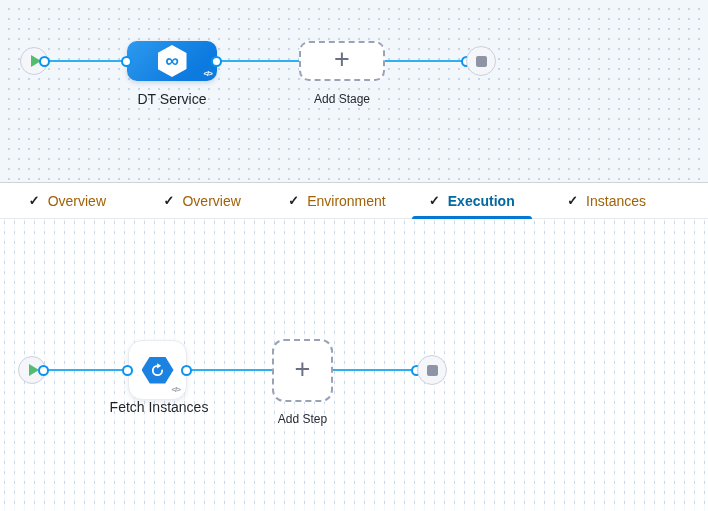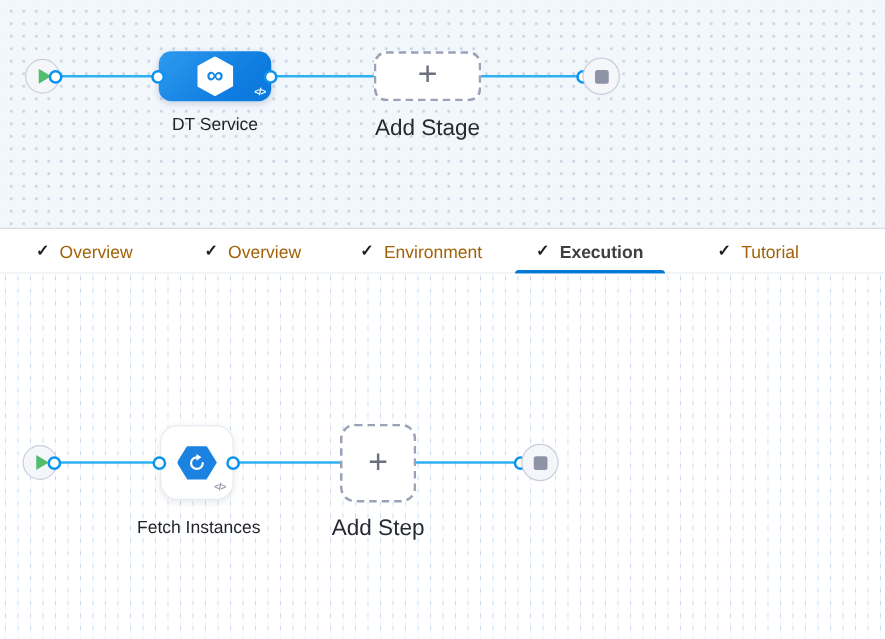--- a/index.html
+++ b/index.html
@@ -62,31 +62,31 @@
   
   .add-node { position:absolute; background:#fff; border:2px dashed #9aa2b6;
     display:flex; align-items:center; justify-content:center; cursor:pointer; }
   .add-stage { left:299px; top:41px; width:86px; height:40px; border-radius:10px; }
   .add-step  { left:272px; top:120px; width:61px; height:63px; border-radius:12px; }
   .plus { font-size:27px; font-weight:300; color:#6b7080; line-height:1; margin-top:-3px; }
 
   
   .node-label { position:absolute; text-align:center; font-size:14px; color:#1e2228;
     font-weight:500; white-space:nowrap; }
-  .add-label  { position:absolute; text-align:center; font-size:18px; color:#272a31;
+  .add-label  { position:absolute; text-align:center; font-size:12px; color:#272a31;
     font-weight:400; white-space:nowrap; }
 
   
   .tabbar { display:flex; width:708px; height:37px; background:#fff;
     border-top:1px solid #cfd2d9; border-bottom:1px solid #e7e9ed; padding-right:34px; }
   .tab { flex:1; position:relative; display:flex; align-items:center; justify-content:center;
     gap:8px; cursor:pointer; height:100%; }
   .tab .check { font-size:13px; font-weight:700; color:#1c2025; }
   .tab .tlabel { font-size:14px; color:#a16207; }
-  .tab.active .tlabel { font-weight:700; color:#404040; }
+  .tab.active .tlabel { font-weight:700; color:#0369a1; }
   .tab.active .underline { position:absolute; bottom:-1px; left:50%;
     transform:translateX(-50%); width:120px; height:3px; background:#0379d6;
     border-radius:3px 3px 0 0; }
 </style>
 </head>
 <body>
 
 <div class="screen">
 
   <div class="canvas-top">
@@ -133,21 +133,21 @@
       <span class="check">✓</span>
       <span class="tlabel">Environment</span>
     </div>
     <div class="tab active">
       <span class="check">✓</span>
       <span class="tlabel">Execution</span>
       <span class="underline"></span>
     </div>
     <div class="tab">
       <span class="check">✓</span>
-      <span class="tlabel">Tutorial</span>
+      <span class="tlabel">Instances</span>
     </div>
   </div>
 
   <div class="canvas-bottom">
     <div class="wire" style="left:43px; top:150px; width:85px;"></div>
     <div class="wire" style="left:186px; top:150px; width:86px;"></div>
     <div class="wire" style="left:332px; top:150px; width:81px;"></div>
 
     <div class="term" style="left:18px; top:137px; width:28px; height:28px;">
       <div class="play-tri"></div>
@@ -158,21 +158,21 @@
       <div class="hex-blue">
         <svg width="17" height="17" viewBox="0 0 24 24">
           <path d="M12 5.4 a6.6 6.6 0 1 0 6.6 6.6" fill="none" stroke="#ffffff" stroke-width="2.5" stroke-linecap="round"></path>
           <polygon points="11.5,1.6 17.2,5.4 11.5,9.2" fill="#ffffff"></polygon>
         </svg>
       </div>
       <span class="code-badge-gray">&lt;/&gt;</span>
     </div>
     <div class="port" style="left:122px; top:146px;"></div>
     <div class="port" style="left:181px; top:146px;"></div>
-    <div class="node-label" style="left:99px; top:194px; width:120px;">Fetch Instances</div>
+    <div class="node-label" style="left:99px; top:180px; width:120px;">Fetch Instances</div>
 
     <div class="add-node add-step">
       <span class="plus">+</span>
     </div>
     <div class="add-label" style="left:262px; top:193px; width:81px;">Add Step</div>
 
     <div class="port" style="left:411px; top:146px;"></div>
     <div class="term" style="left:417px; top:136px; width:30px; height:30px;">
       <div class="stop-sq"></div>
     </div>

